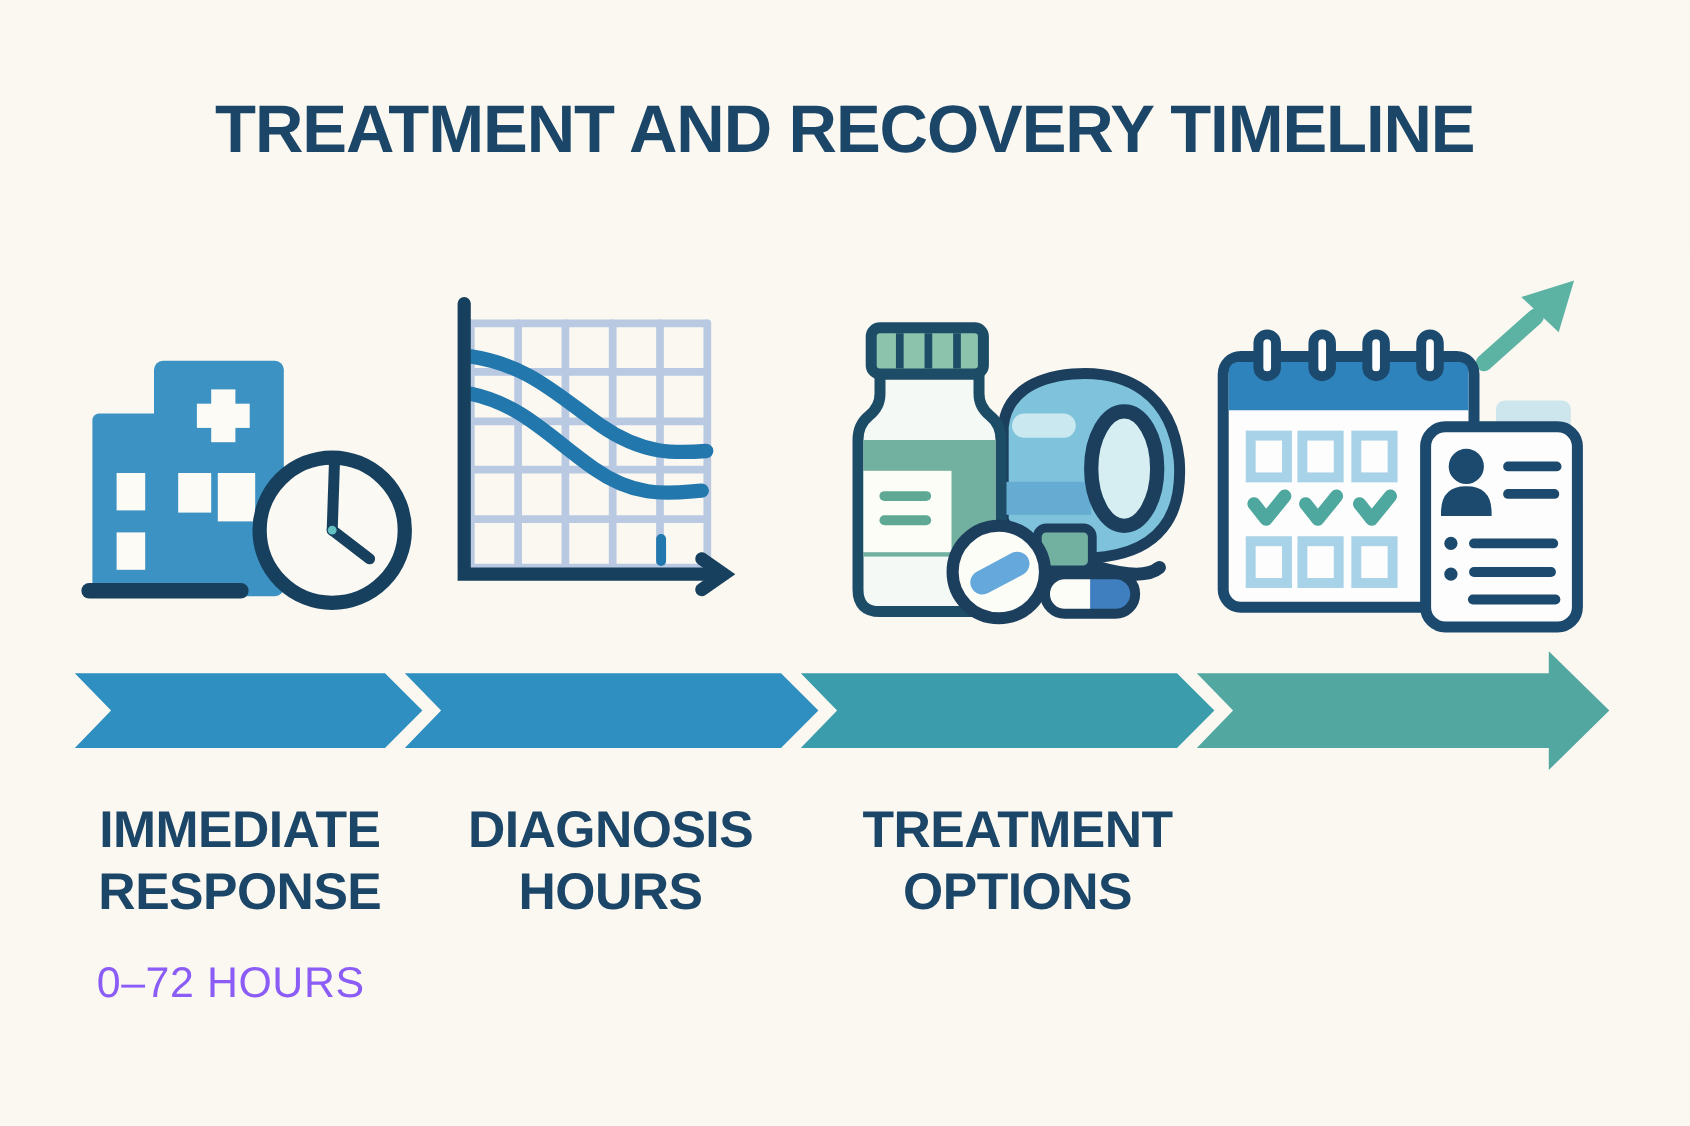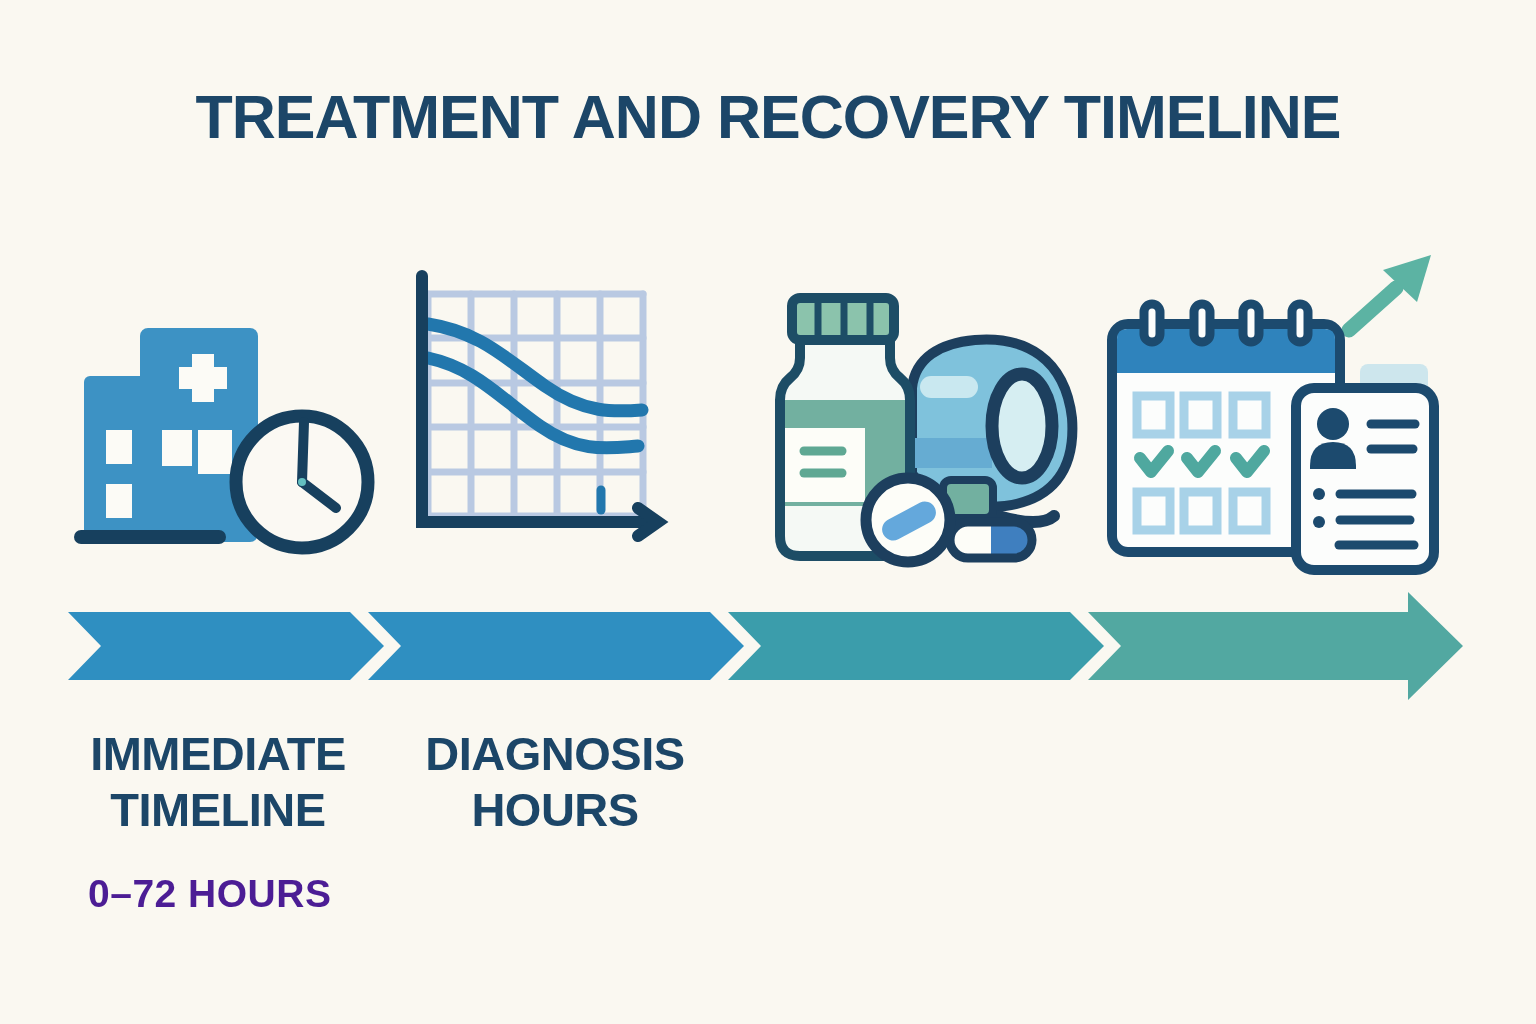--- a/index.html
+++ b/index.html
@@ -19,21 +19,21 @@
   .icon{position:absolute;}
   .timeline-svg{position:absolute;left:0;top:588px;}
   .stage-label{
     position:absolute;top:726px;
     color:#1C4668;font-weight:700;
     font-size:47px;line-height:56px;letter-spacing:-0.5px;
     text-align:center;
   }
   .stage-sublabel{
     position:absolute;left:88px;top:872px;
-    color:#4c1d95;font-weight:700;
+    color:#8b5cf6;font-weight:400;
     font-size:39px;letter-spacing:0.5px;
   }
   .lbl-1{left:48px;width:340px;}
   .lbl-2{left:385px;width:340px;}
   .lbl-3{left:755px;width:340px;}
   .lbl-4{left:1105px;width:350px;}
 </style>
 </head>
 <body>
 
@@ -165,18 +165,19 @@
     </g>
   </svg>
 
   <svg class="timeline-svg" width="1536" height="124" viewBox="0 0 1536 124">
     <polygon points="68,24 350,24 384,58 350,92 68,92 101,58" fill="#2F8FC1"></polygon>
     <polygon points="368,24 710,24 744,58 710,92 368,92 401,58" fill="#2F8FC1"></polygon>
     <polygon points="728,24 1070,24 1104,58 1070,92 728,92 761,58" fill="#3B9DAB"></polygon>
     <polygon points="1088,24 1408,24 1408,4 1463,58 1408,112 1408,92 1088,92 1121,58" fill="#52A8A1"></polygon>
   </svg>
 
-  <div class="stage-label lbl-1">IMMEDIATE TIMELINE</div>
+  <div class="stage-label lbl-1">IMMEDIATE RESPONSE</div>
   <div class="stage-label lbl-2">DIAGNOSIS HOURS</div>
+  <div class="stage-label lbl-3">TREATMENT OPTIONS</div>
 
   <div class="stage-sublabel">0–72 HOURS</div>
 
 </div>
 
 </body></html>

